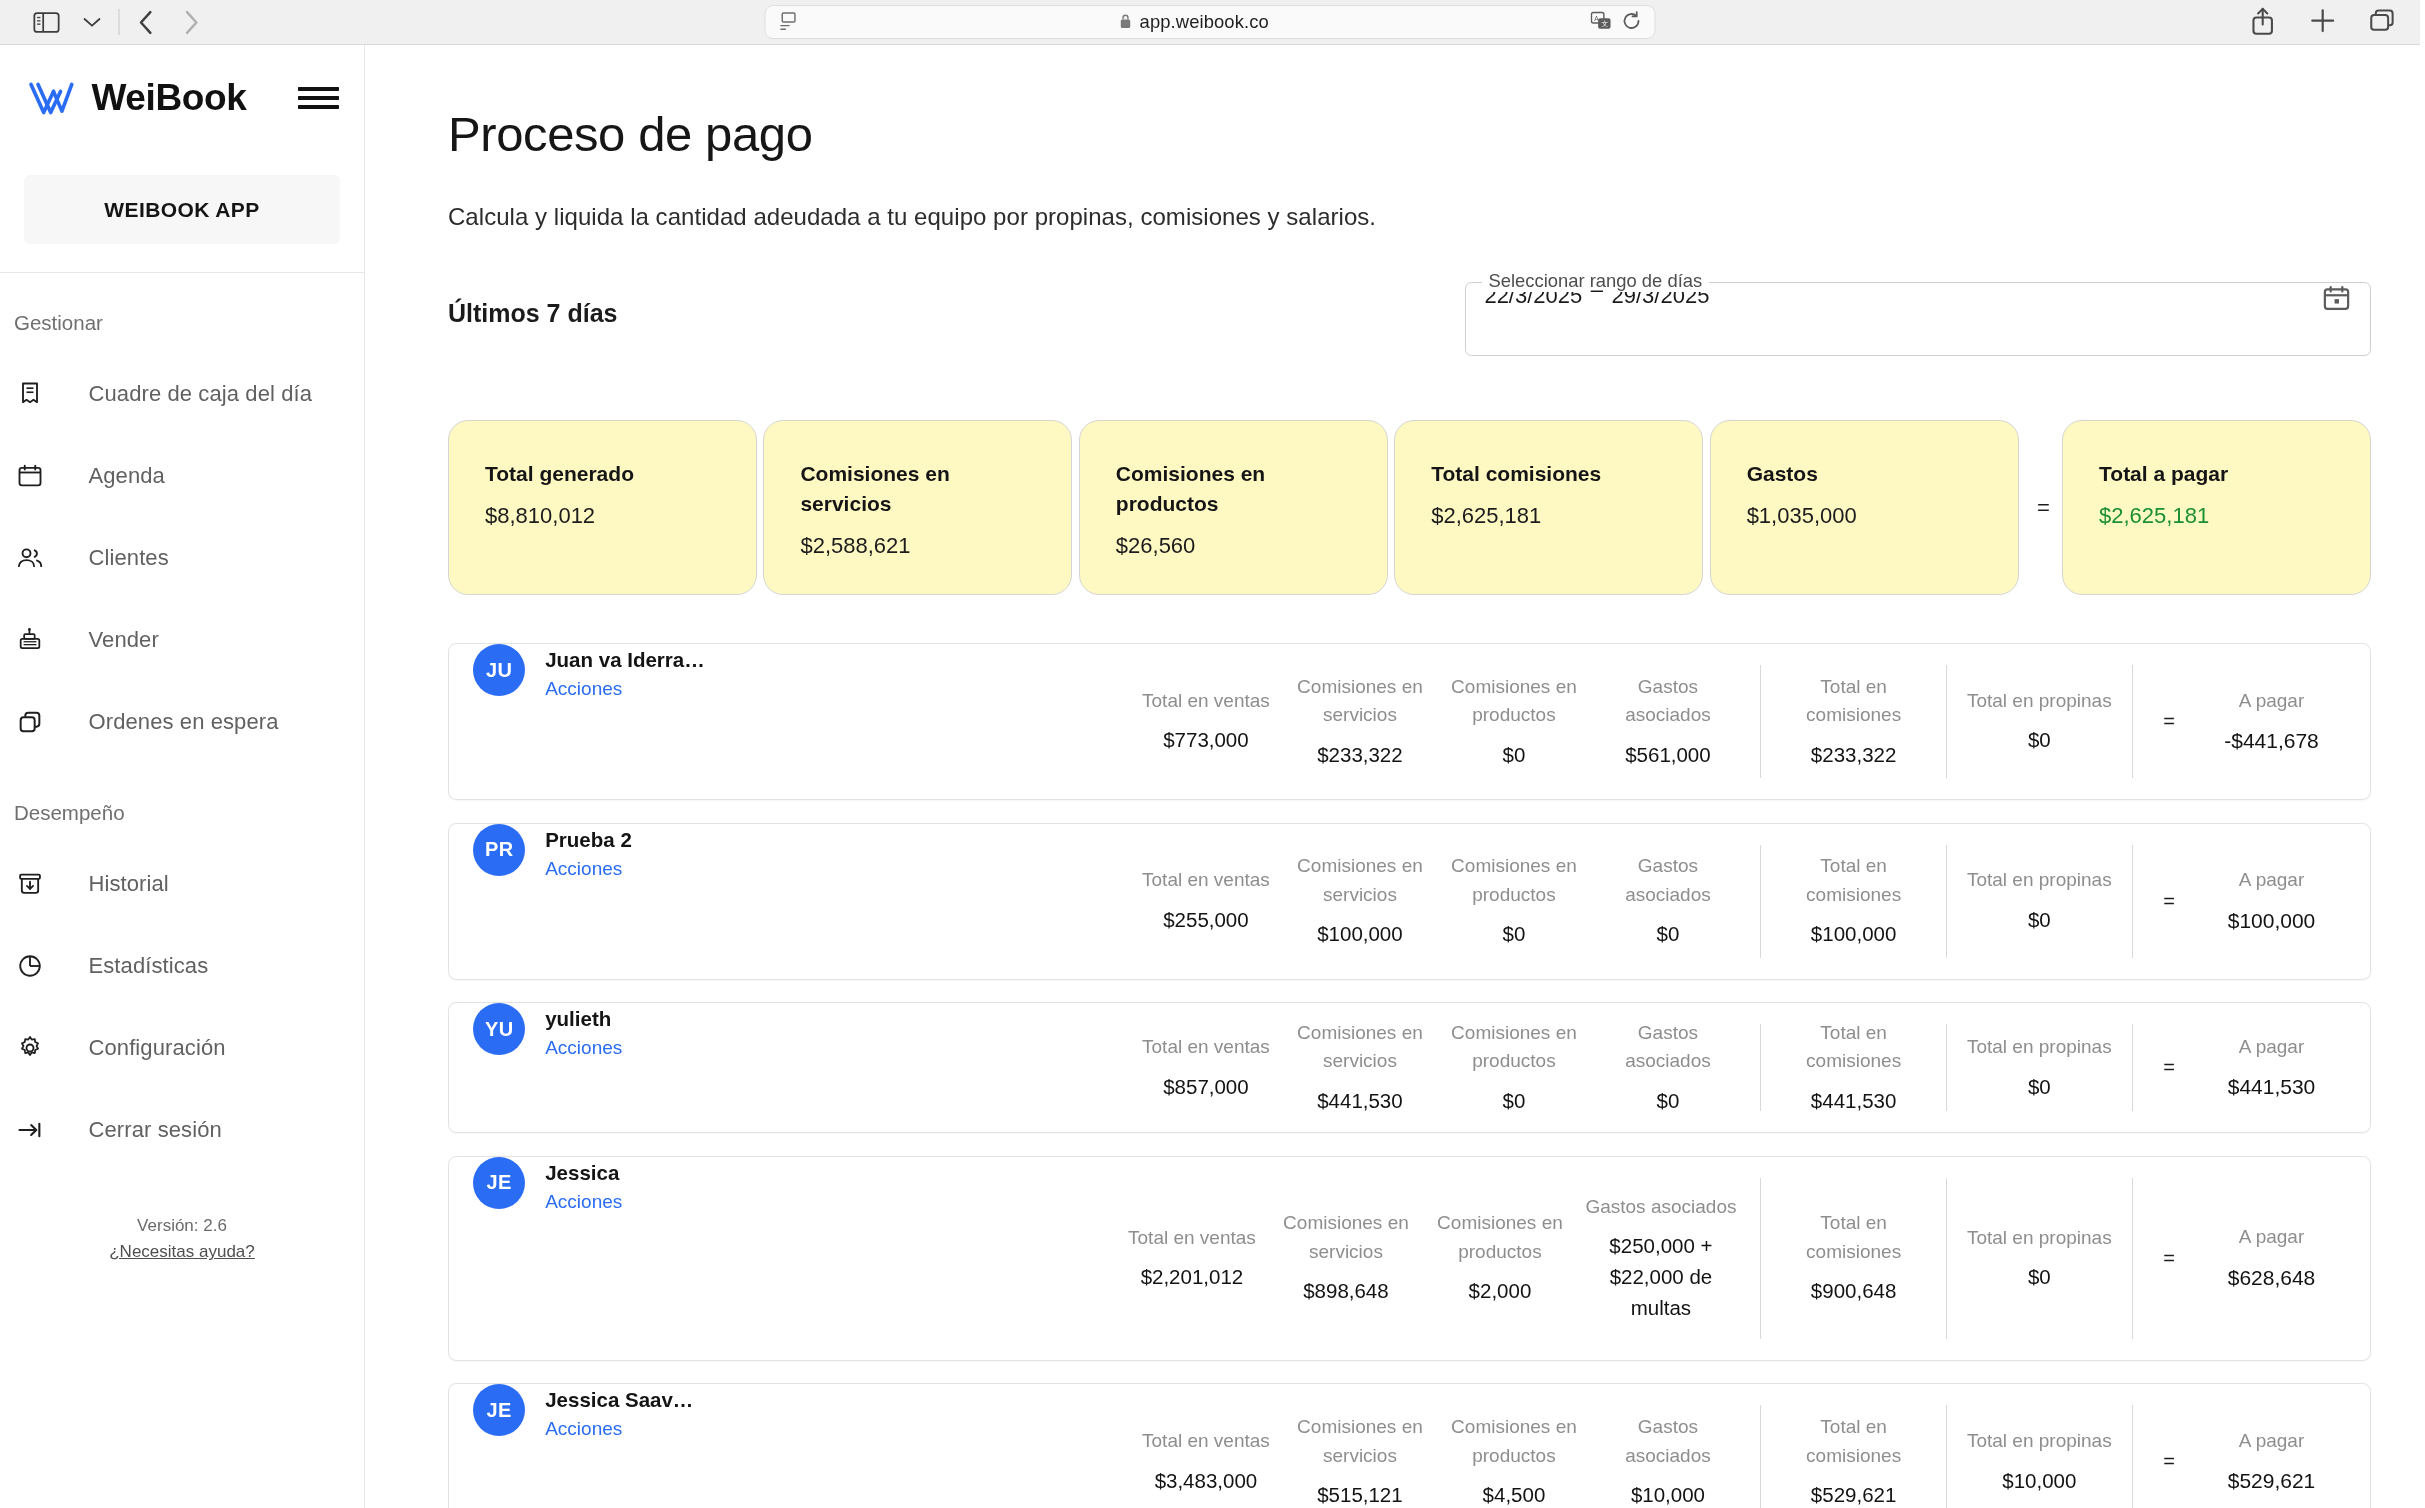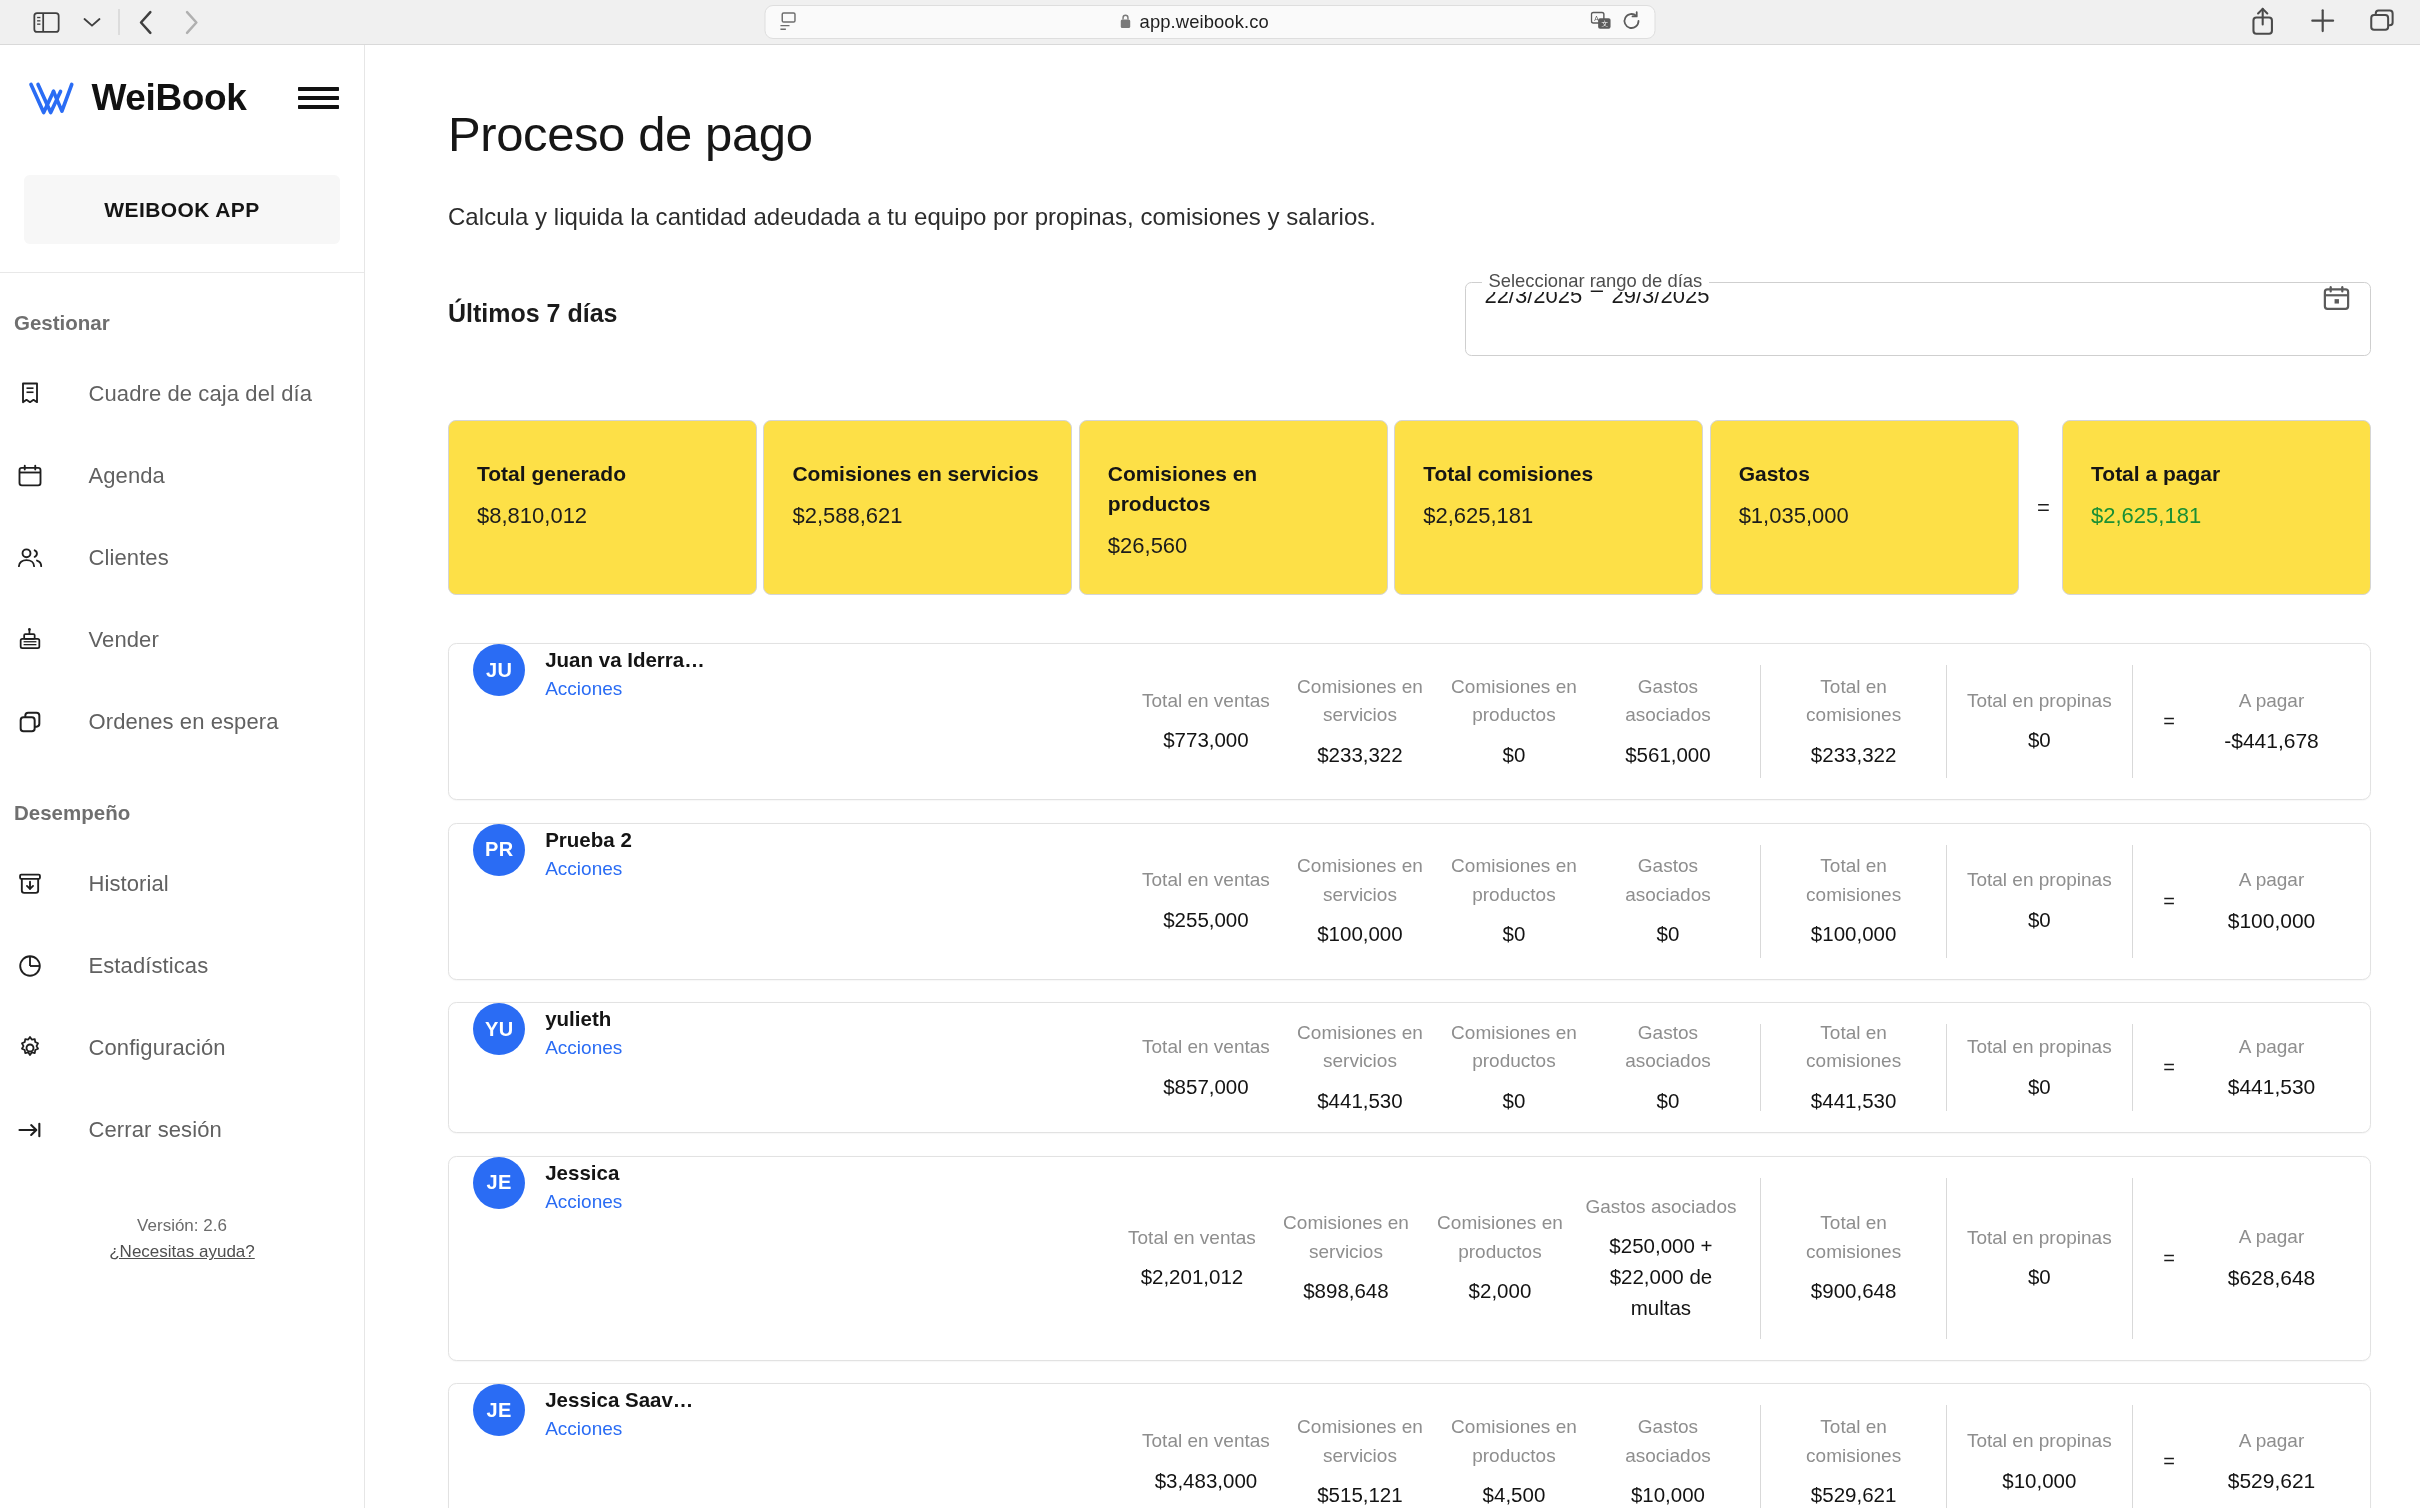--- a/index.html
+++ b/index.html
@@ -74,21 +74,21 @@
 
   .sb-appbtn-wrap { padding: 24px 24px 28px 24px; }
   .sb-appbtn {
     height: 69px; background: #f7f7f7; border-radius: 5.7px;
     display: flex; align-items: center; justify-content: center;
     font-size: 21px; font-weight: 700; letter-spacing: 0.4px; color: #151515;
   }
   .sb-divider { height: 0.7px; background: #e8e8e8; }
 
   .sb-section {
-    font-size: 20.5px; font-weight: 700; color: #6f6f6f;
+    font-size: 20.5px; font-weight: 400; color: #6f6f6f;
     padding: 38px 0 18.4px 14px;
   }
   .sb-item {
     display: flex; align-items: center;
     height: 82px; padding-left: 15.5px;
     color: #5f5f5f;
   }
   .sb-icon {
     width: 42px; flex: 0 0 42px;
     display: flex; align-items: center; justify-content: flex-start;
@@ -136,24 +136,24 @@
   .date-sep { font-size: 22px; color: #1a1a1a; margin: 0 8.5px; position: relative; top: -6.4px; }
   .cal-icon { margin-left: auto; color: #5b5b5b; }
 
   
   .cards {
     display: flex; align-items: stretch; gap: 0;
     margin-top: 64px;
   }
   .card {
     flex: 1 1 0; min-width: 0;
-    border: 0.7px solid #d5d5d5; border-radius: 8px;
-    background: #fde047;
+    border: 0.7px solid #d5d5d5; border-radius: 20px;
+    background: #fef9c3;
     margin-right: 6.4px;
-    padding: 38px 28px 0 28px;
+    padding: 38px 28px 0 36px;
     height: 175px;
   }
   .card:last-child { margin-right: 0; }
   .card-title { font-size: 21px; font-weight: 700; color: #151515; line-height: 1.42; }
   .card-value { font-size: 22px; color: #1c1c1c; margin-top: 14px; }
   .card-value.green { color: #1a8f34; }
   .equals-cell {
     width: 37px; flex: 0 0 37px;
     display: flex; align-items: center; justify-content: center;
     font-size: 22px; color: #1d1d1d;

